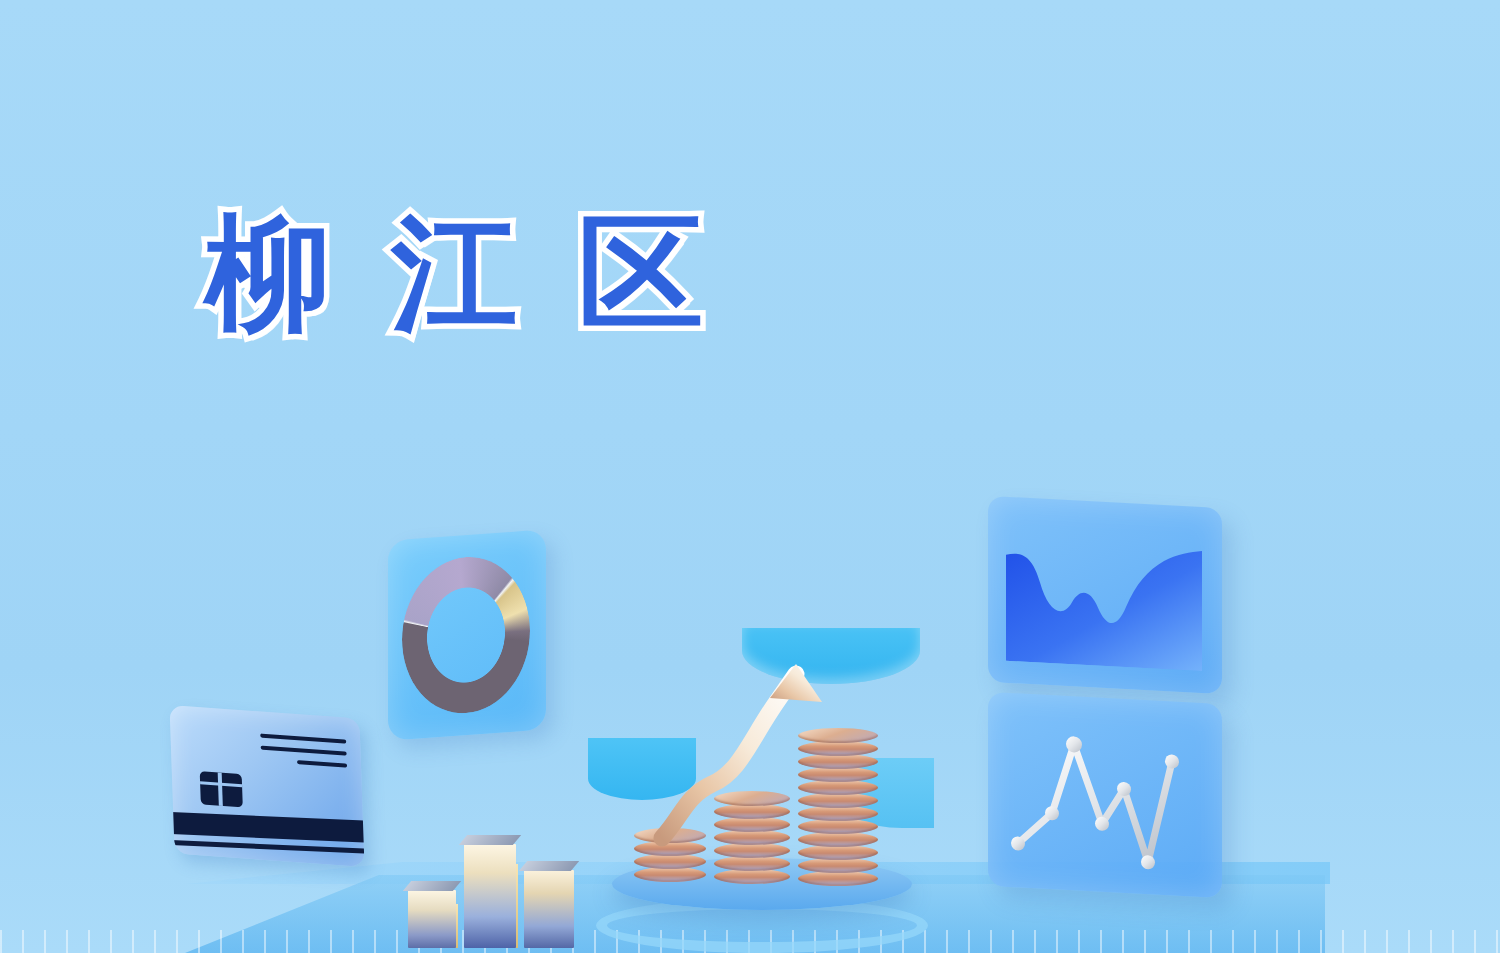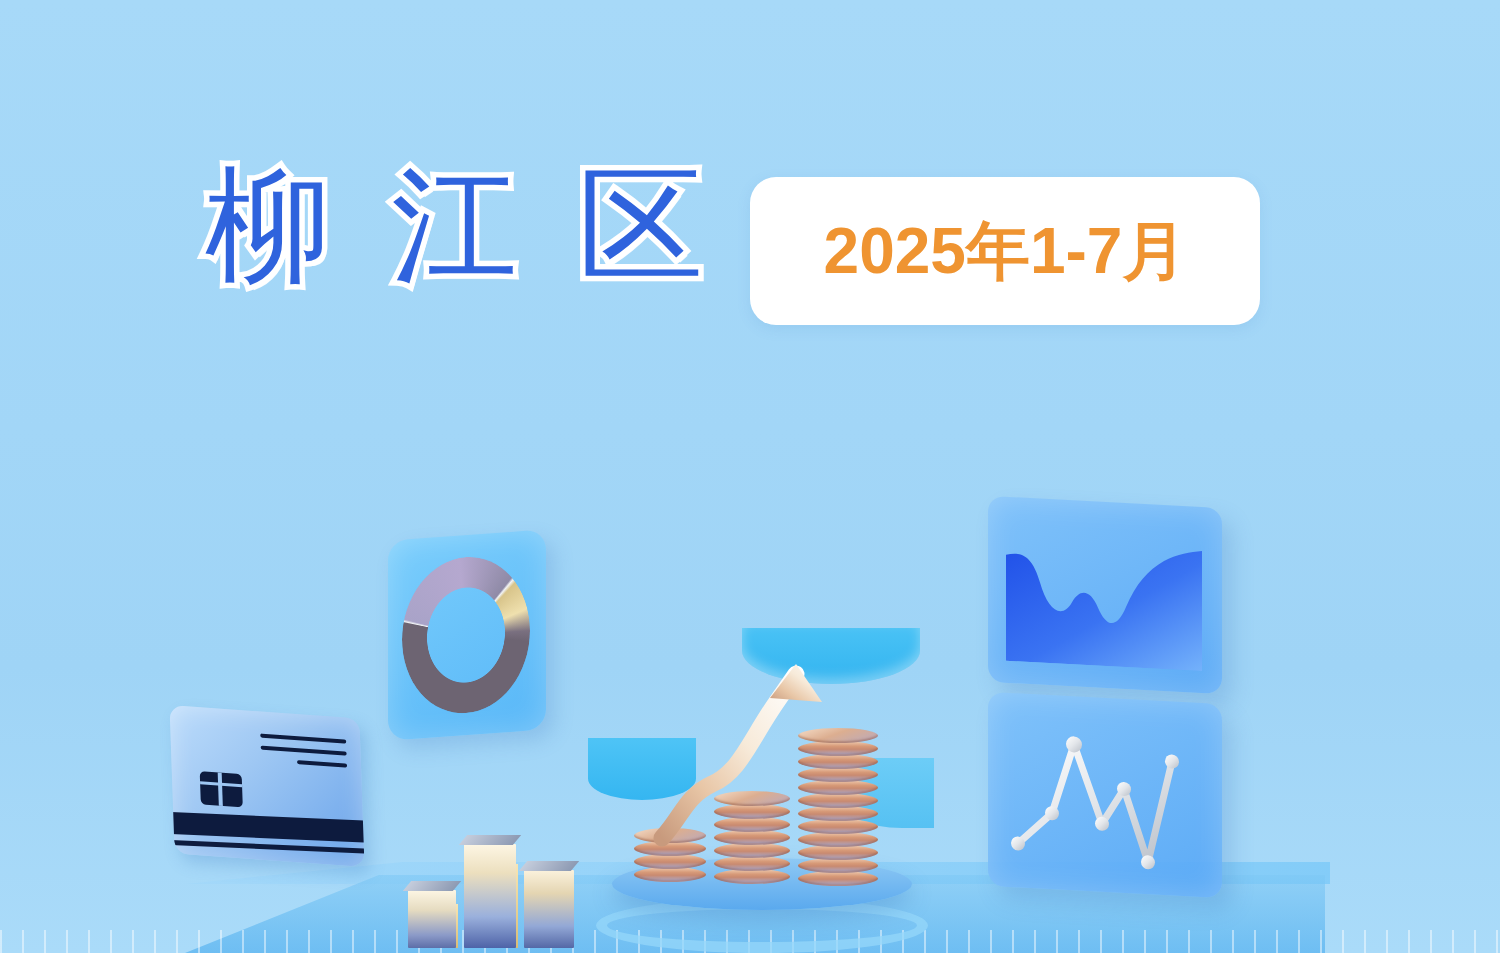--- a/index.html
+++ b/index.html
@@ -15,28 +15,29 @@
   }
 
   
   .title-wrap{ position:absolute; left:205px; top:160px; width:1120px; height:360px; }
 
   .title-line{
     display:flex; align-items:center; white-space:nowrap;
   }
   .title-text{
     font-family:"Liberation Sans","DejaVu Sans",sans-serif;
-    font-weight:normal;
+    font-weight:bold;
     color:#2f63dd;
     letter-spacing:.10em;
     -webkit-text-stroke:11px #ffffff;
     paint-order:stroke fill;
     text-shadow:
       0 0 0 #fff,
       4px 5px 0 rgba(255,255,255,.95);
+    margin-top: 48px;
   }
   #title-line-1 .title-text{ font-size:126px; line-height:1.05; }
   #title-line-2 .title-text{ font-size:126px; line-height:1.05; }
   #title-line-2{ position:absolute; left:0; top:200px; }
   #title-line-1{ position:absolute; left:0; top:0px; }
 
   
   .badge{
     position:absolute; left:545px; top:17px;
     width:510px; height:148px;
@@ -331,20 +332,17 @@
     </div>
 
   </div>
 
   <div class="title-wrap">
 
     <div class="title-line" id="title-line-1">
       <span class="title-text">柳 江 区</span>
     </div>
 
-    <div class="badge">
-      <span class="badge-text">2025年1-7月</span>
-    </div>
 
 
   </div>
 
 </div>
 
 </body></html>

